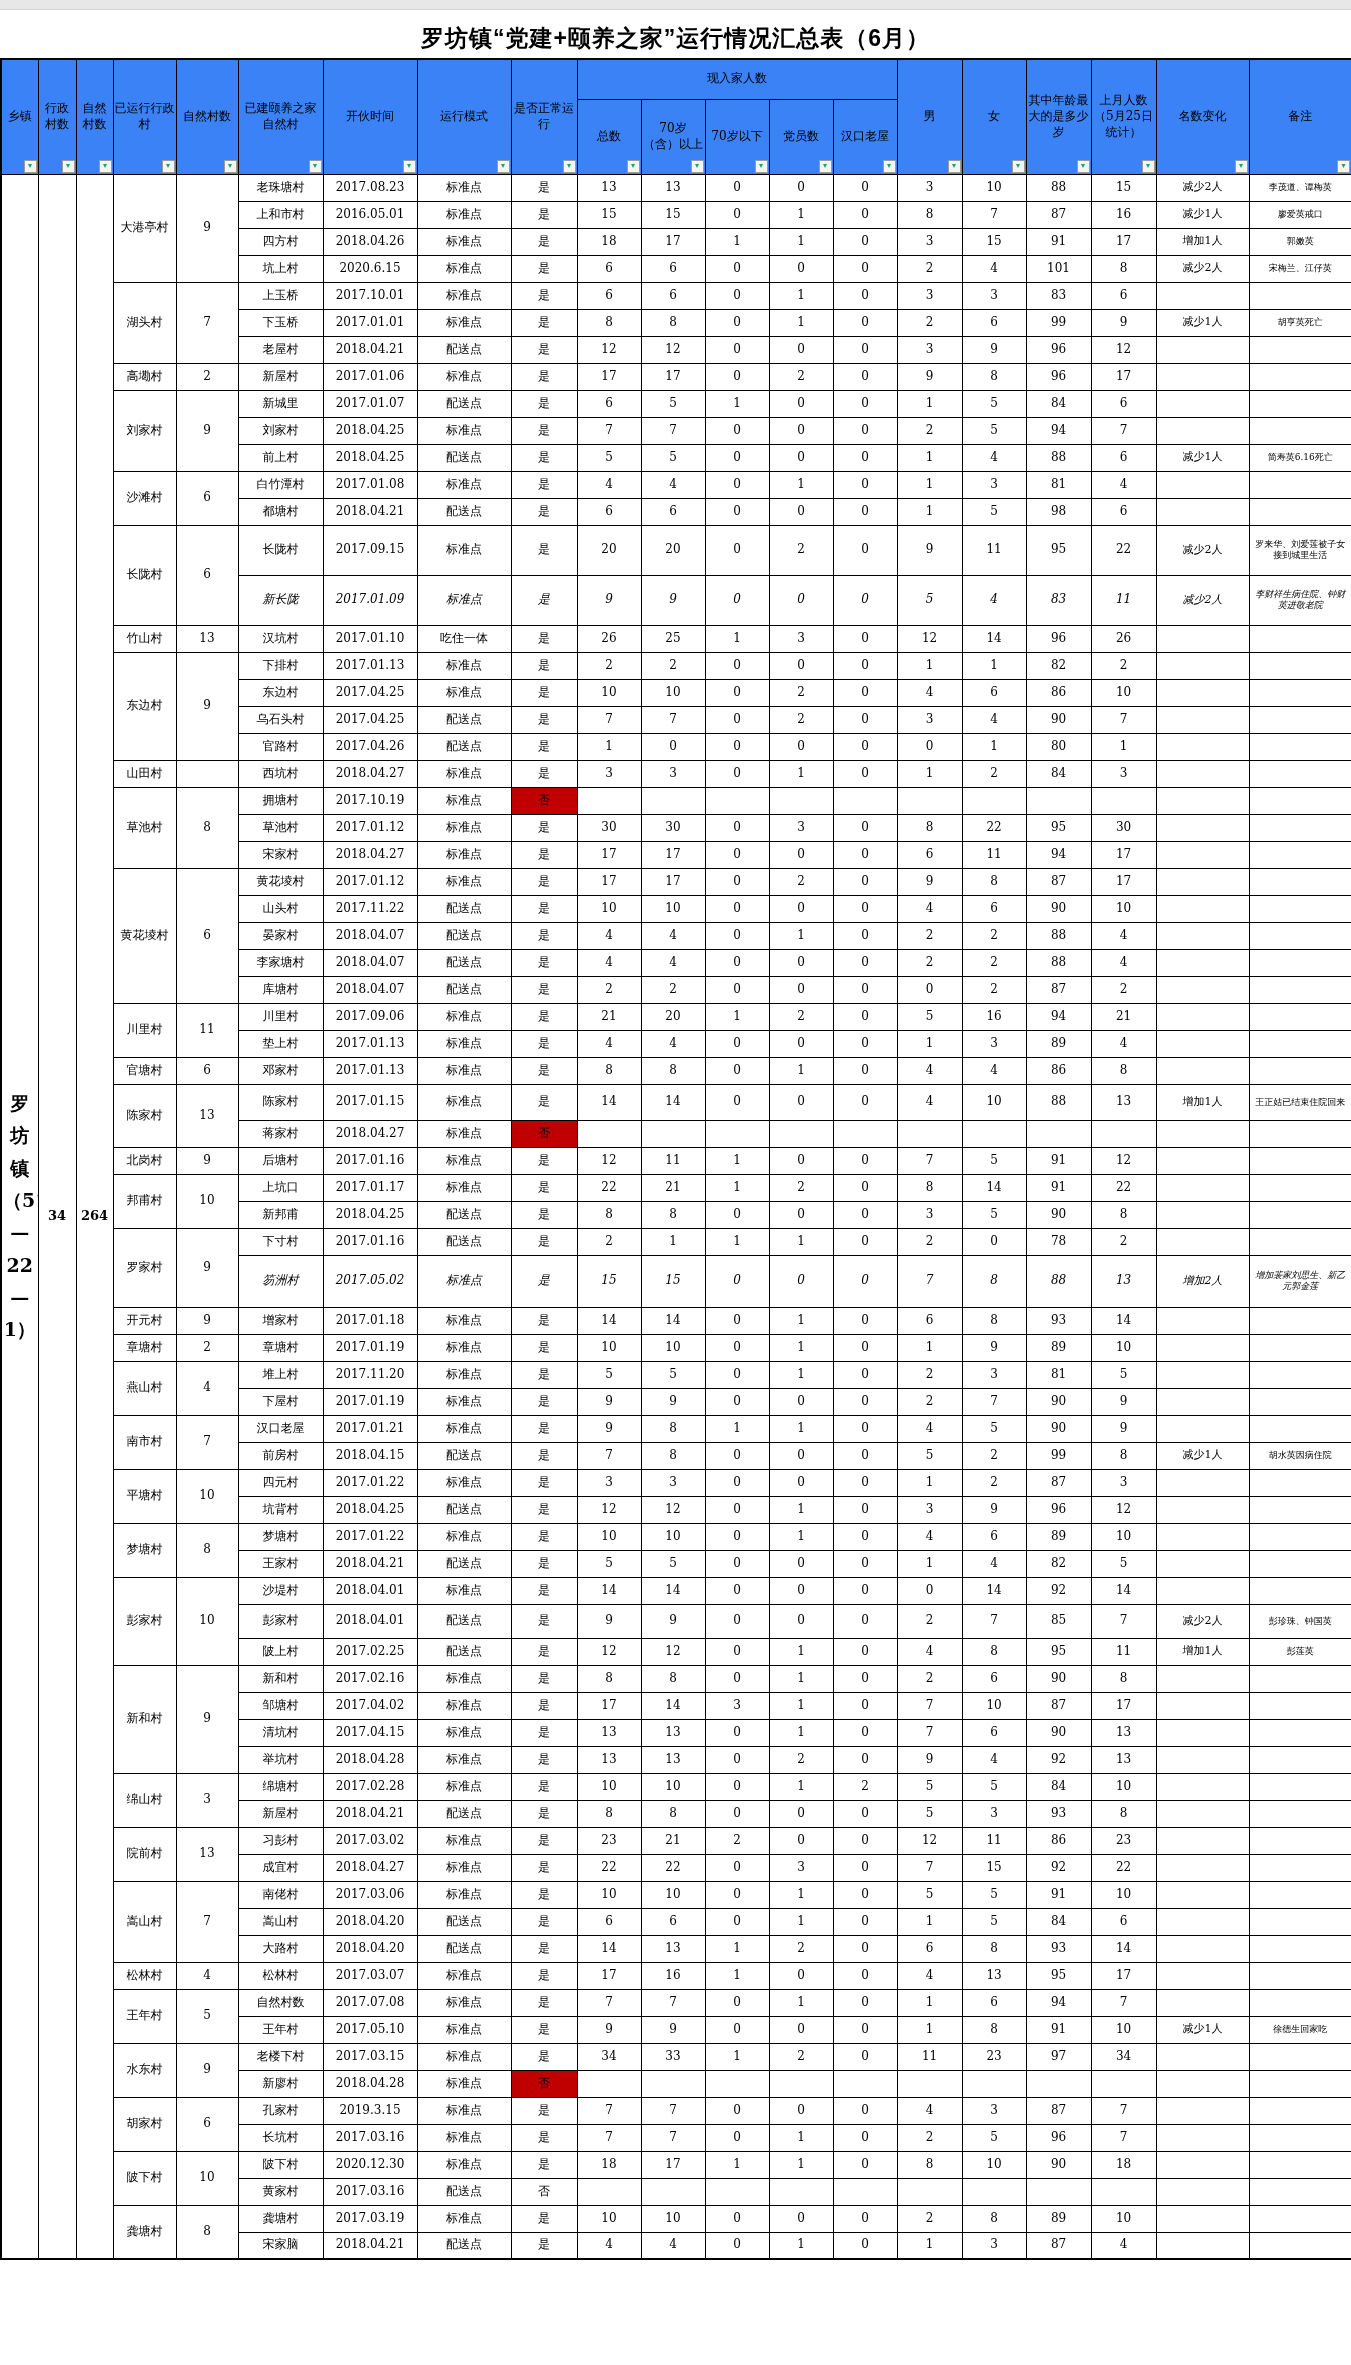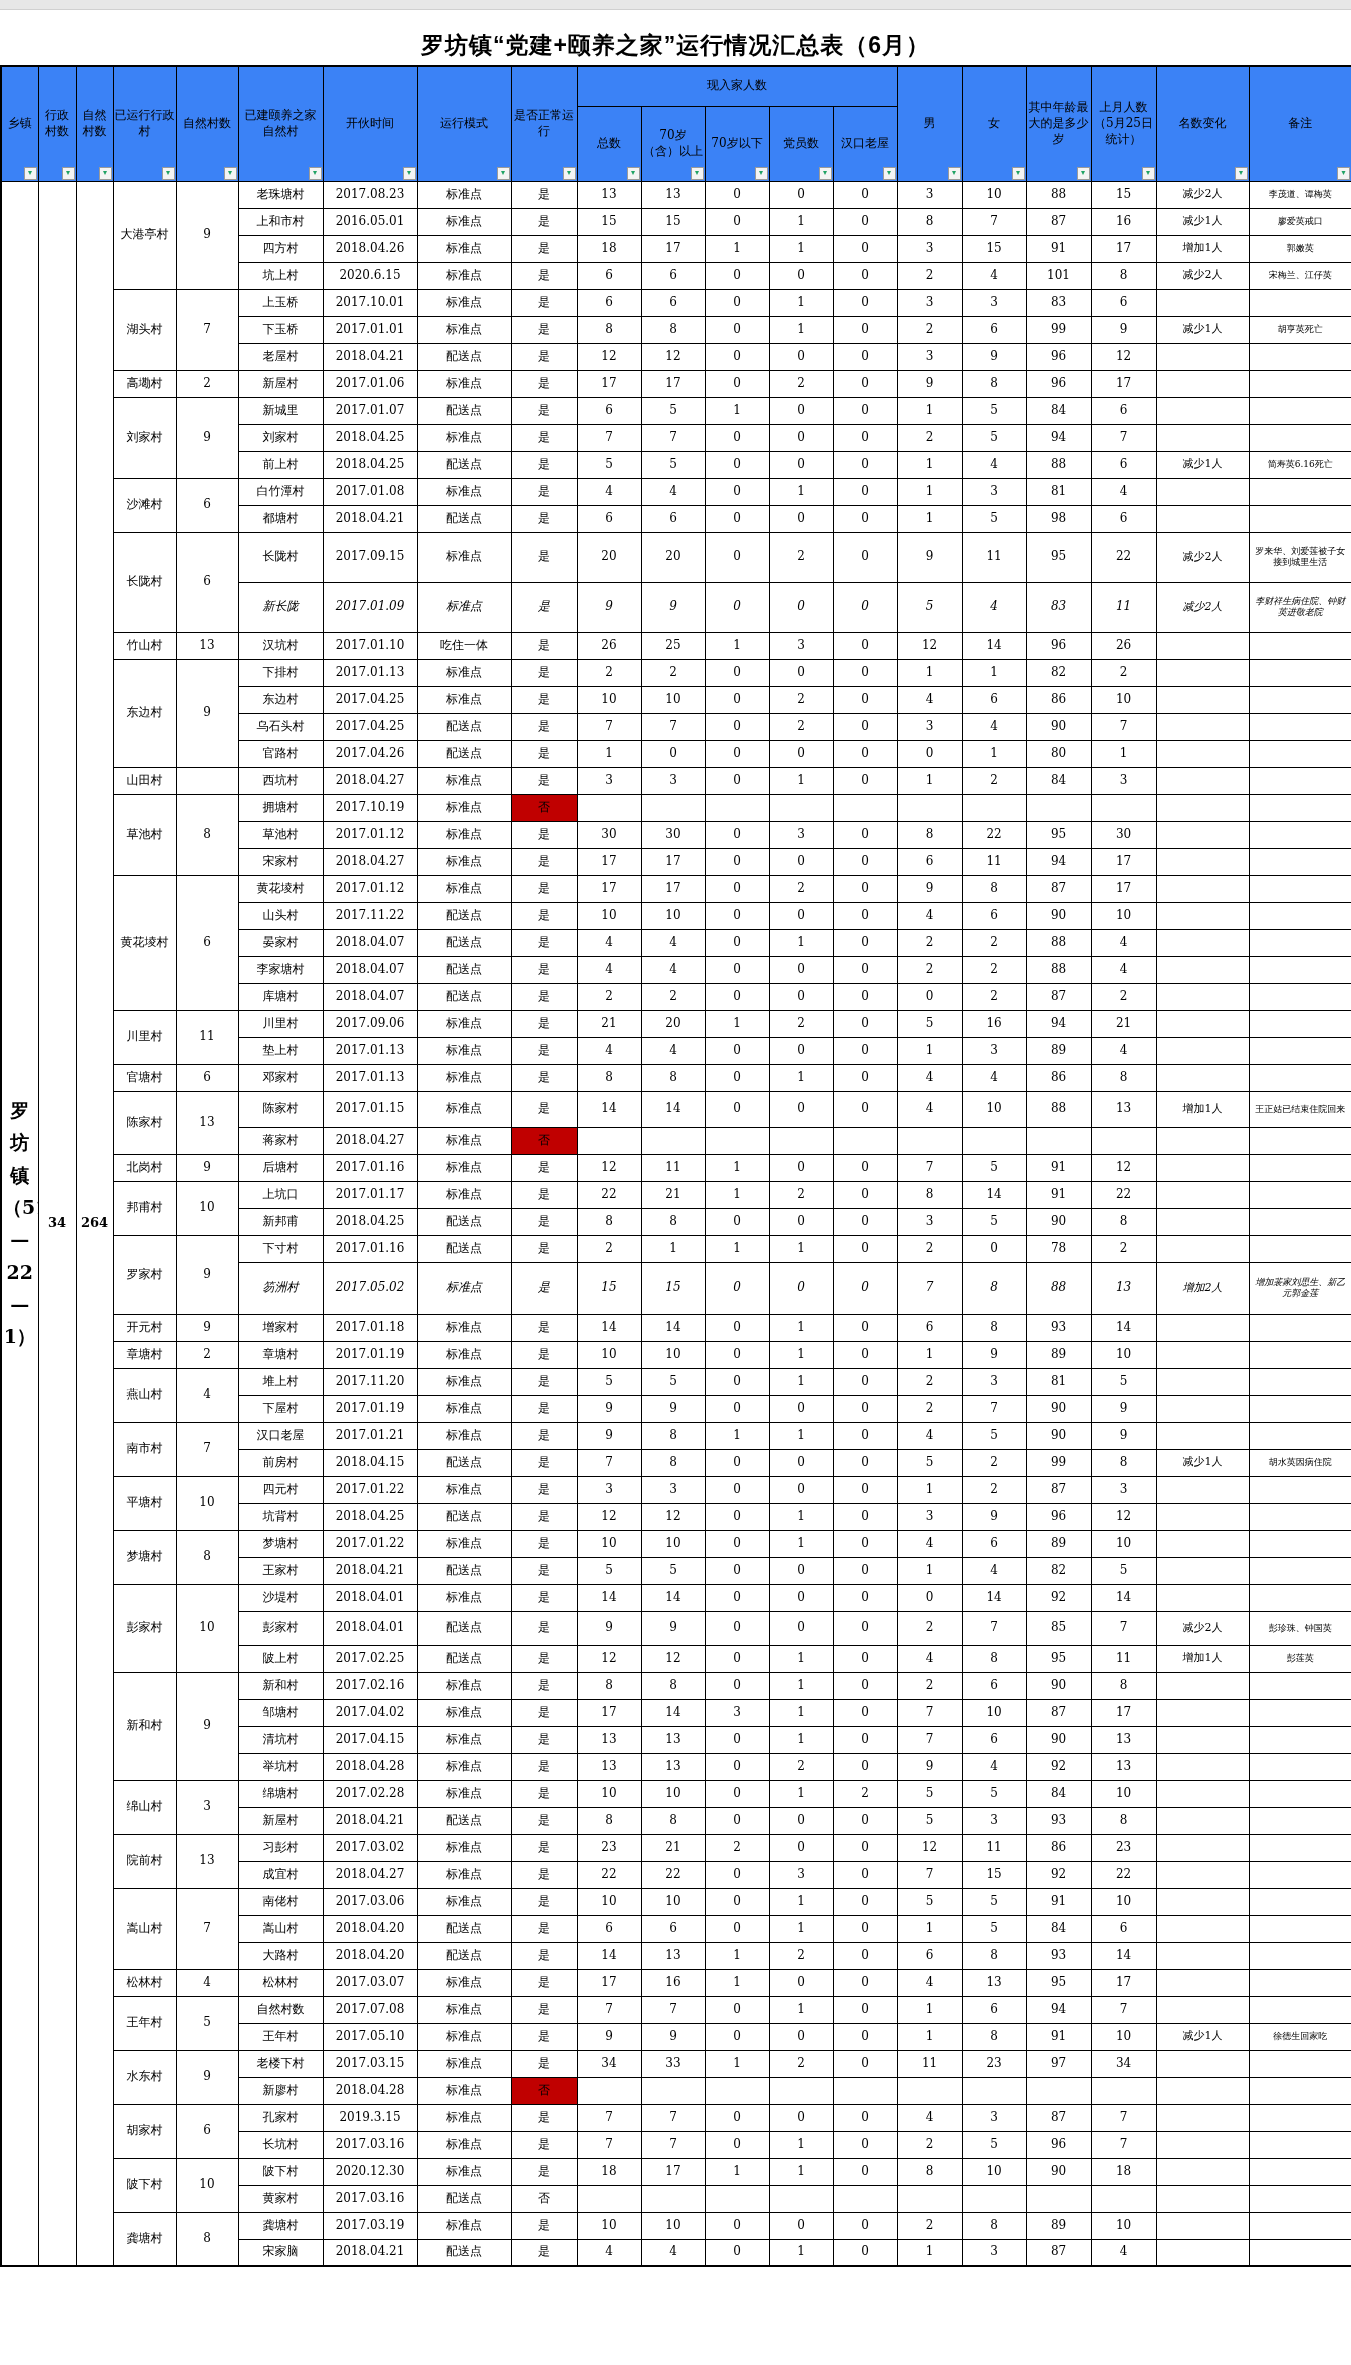--- a/index.html
+++ b/index.html
@@ -1,19 +1,19 @@
 <!DOCTYPE html>
 <html><head>
 <meta charset="utf-8">
 <style>
   html,body{margin:0;padding:0;background:#fff;}
   body{width:1351px;font-family:"DejaVu Serif","Liberation Serif",serif;color:#000;}
   .top-strip{height:9px;background:#e7e7e7;border-bottom:1px solid #d0d0d0;}
   .title{text-align:center;font-family:"Liberation Sans","DejaVu Sans",sans-serif;
-         font-weight:bold;font-size:23px;padding:20px 0 4px 0;letter-spacing:1px;}
+         font-weight:bold;font-size:23px;padding:13px 0 4px 0;letter-spacing:1px;}
   table{border-collapse:collapse;table-layout:fixed;width:1351px;border:2px solid #000;}
   th,td{border:1px solid #000;text-align:center;vertical-align:middle;padding:0 1px;overflow:hidden;}
   thead th{font-weight:normal;font-size:12px;line-height:1.3;position:relative;background:#3b82f6;}
   tbody tr{height:27px;}
   td{font-size:12px;line-height:1.15;}
   .town{font-weight:bold;white-space:pre-line;font-size:19px;line-height:1.7;}
   .bold{font-weight:bold;font-size:13px;}
   .red{background:#c00000;}
   .remark{font-size:9px;line-height:1.2;padding:0 2px;}
   .chg{font-size:11px;}

